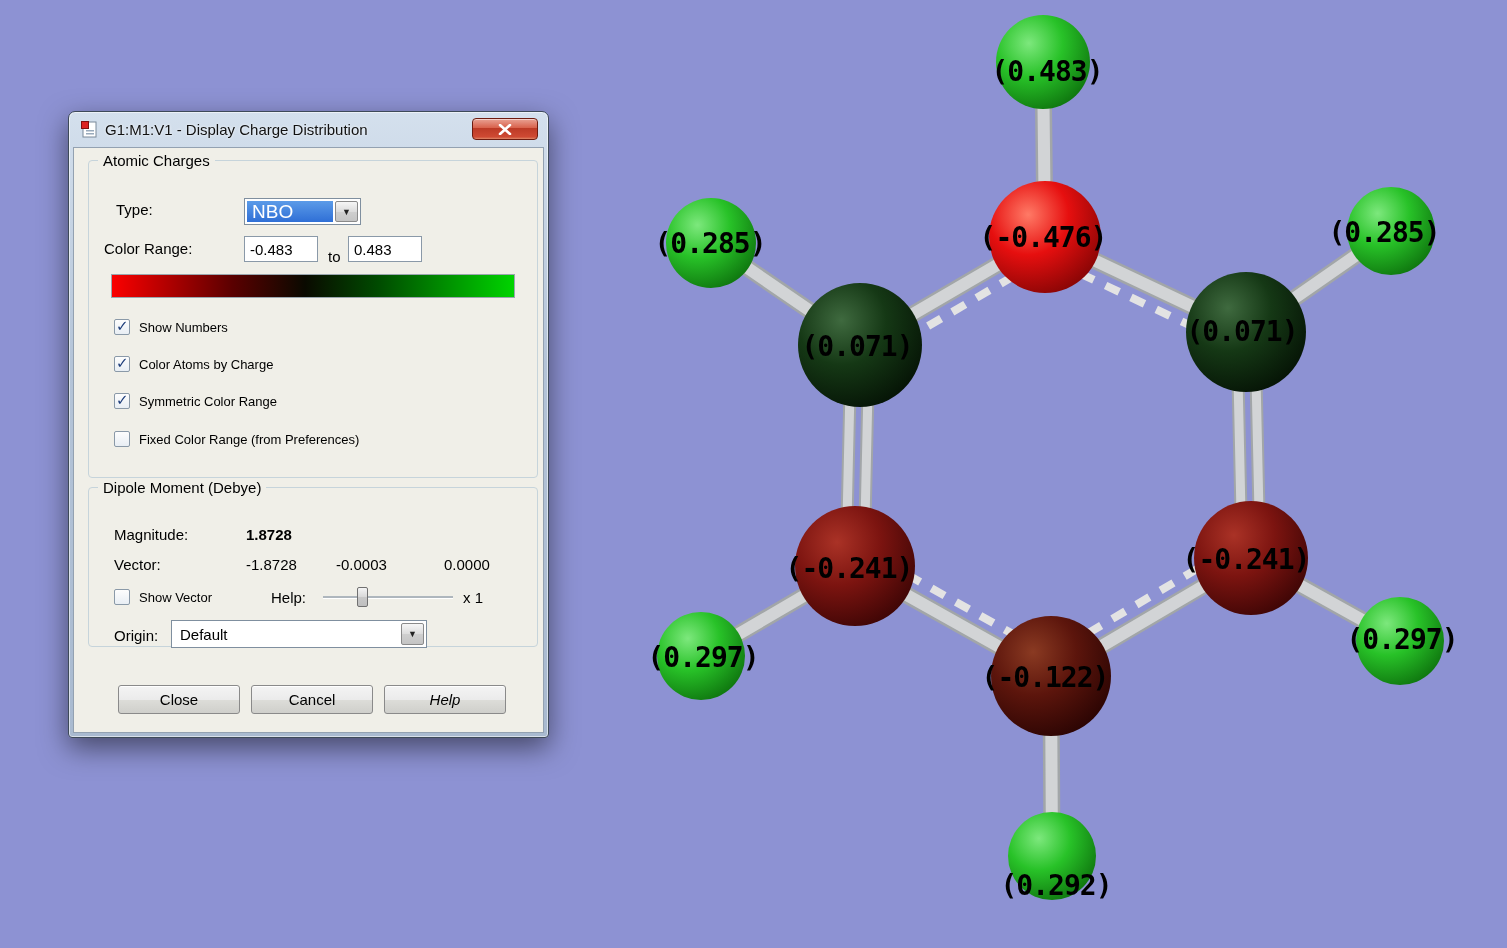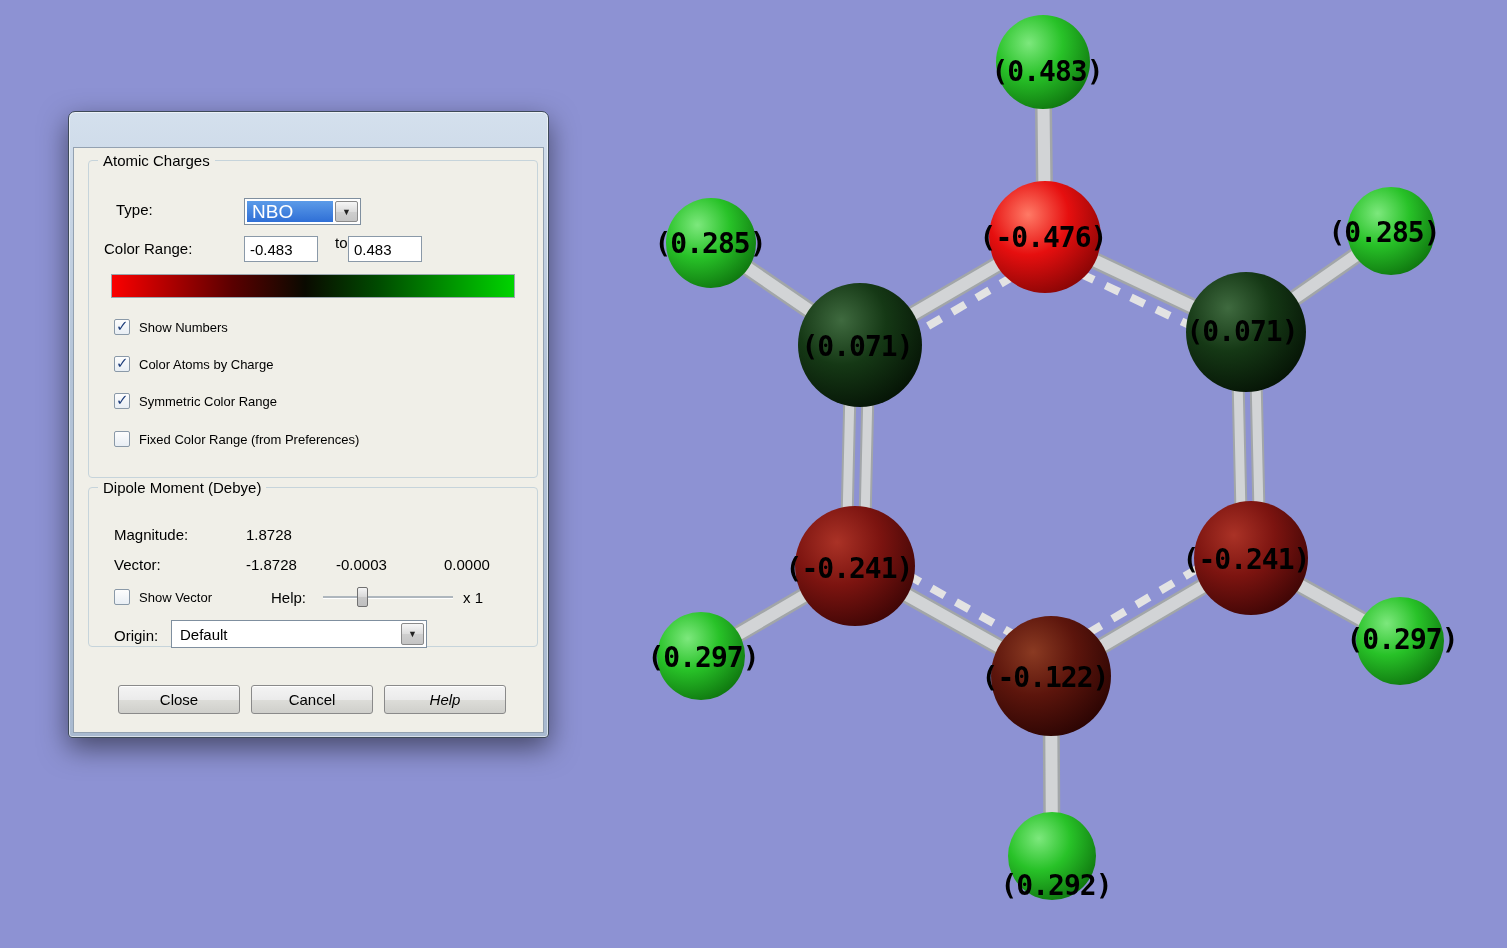--- a/index.html
+++ b/index.html
@@ -190,37 +190,53 @@
       <div class="atom-label" style="left: 1242px; top: 331px;">(0.071)</div>
       <div class="atom-label" style="left: 849px; top: 568px;">(-0.241)</div>
       <div class="atom-label" style="left: 1246px; top: 559px;">(-0.241)</div>
       <div class="atom-label" style="left: 1045px; top: 677px;">(-0.122)</div>
       <div class="atom-label" style="left: 703px; top: 657px;">(0.297)</div>
       <div class="atom-label" style="left: 1402px; top: 639px;">(0.297)</div>
       <div class="atom-label" style="left: 1056px; top: 853px; margin-top: 32px;">(0.292)</div>
     </div>
 
   <div class="dialog">
+    <div class="titlebar">
+      <span class="appicon">
+        <svg width="17" height="17" viewBox="0 0 17 17">
+          <rect x="2" y="1" width="13" height="15" fill="#fff" stroke="#7a8a9a"></rect>
+          <rect x="0.5" y="0.5" width="7" height="7" fill="#d22" stroke="#801010"></rect>
+          <rect x="5" y="9" width="8" height="1.5" fill="#9ab"></rect>
+          <rect x="5" y="12" width="8" height="1.5" fill="#9ab"></rect>
+        </svg>
+      </span>
+      <span class="title">G1:M1:V1 - Display Charge Distribution</span>
+      <span class="closebtn">
+        <svg width="14" height="11" viewBox="0 0 14 11">
+          <path d="M2 1 L12 10 M12 1 L2 10" stroke="#fff" stroke-width="2.6" stroke-linecap="round"></path>
+        </svg>
+      </span>
+    </div>
 
     <div class="client">
 
       <div class="group" style="left:14px; top:12px; width:450px; height:318px;">
         <span class="gtitle">Atomic Charges</span>
 
         <span class="lbl" style="left:27px; top:40px;">Type:</span>
         <div class="combo" style="left:155px; top:37px; width:117px; height:27px;">
           <span class="sel">NBO</span>
           <span class="dropbtn">
             <span>▼</span>
           </span>
         </div>
 
         <span class="lbl" style="left:15px; top:79px;">Color Range:</span>
         <input class="txtinput" style="left: 155px; top: 75px; width: 74px; height: 26px;" value="-0.483">
-        <span class="lbl" style="left:239px; top:73px;margin-left:7px;">to</span>
+        <span class="lbl" style="left:239px; top:87px;">to</span>
         <input class="txtinput" style="left: 259px; top: 75px; width: 74px; height: 26px;" value="0.483">
 
         <div class="gradbar" id="gradbar" style="left: 22px; top: 113px; width: 404px; height: 24px; background: linear-gradient(90deg, rgb(251, 0, 0) 0%, rgb(90, 0, 0) 30%, rgb(10, 10, 0) 48%, rgb(0, 74, 0) 66%, rgb(0, 212, 0) 100%);"></div>
 
         <div class="cbrow" style="left:25px; top:157px;">
           <span class="checkbox checked"></span>
           <span class="cblbl">Show Numbers</span>
         </div>
         <div class="cbrow" style="left:25px; top:194px;">
           <span class="checkbox checked"></span>
@@ -233,21 +249,21 @@
         <div class="cbrow" style="left:25px; top:269px;">
           <span class="checkbox"></span>
           <span class="cblbl">Fixed Color Range (from Preferences)</span>
         </div>
       </div>
 
       <div class="group" style="left:14px; top:339px; width:450px; height:160px;">
         <span class="gtitle">Dipole Moment (Debye)</span>
 
         <span class="lbl" style="left:25px; top:38px;">Magnitude:</span>
-        <span class="lbl" style="left:157px; top:38px;">1.8728</span>
+        <span class="lbl" style="left:157px; top:38px;font-weight:bold;">1.8728</span>
 
         <span class="lbl" style="left:25px; top:68px;">Vector:</span>
         <span class="lbl" style="left:157px; top:68px;">-1.8728</span>
         <span class="lbl" style="left:247px; top:68px;">-0.0003</span>
         <span class="lbl" style="left:355px; top:68px;">0.0000</span>
 
         <div class="cbrow" style="left:25px; top:100px;">
           <span class="checkbox"></span>
           <span class="cblbl">Show Vector</span>
         </div>

